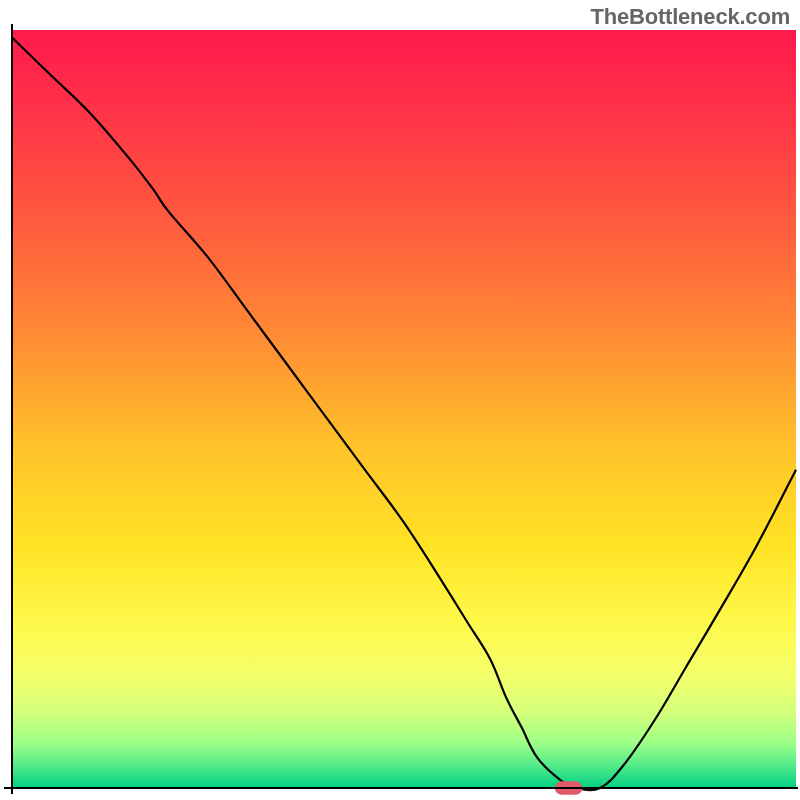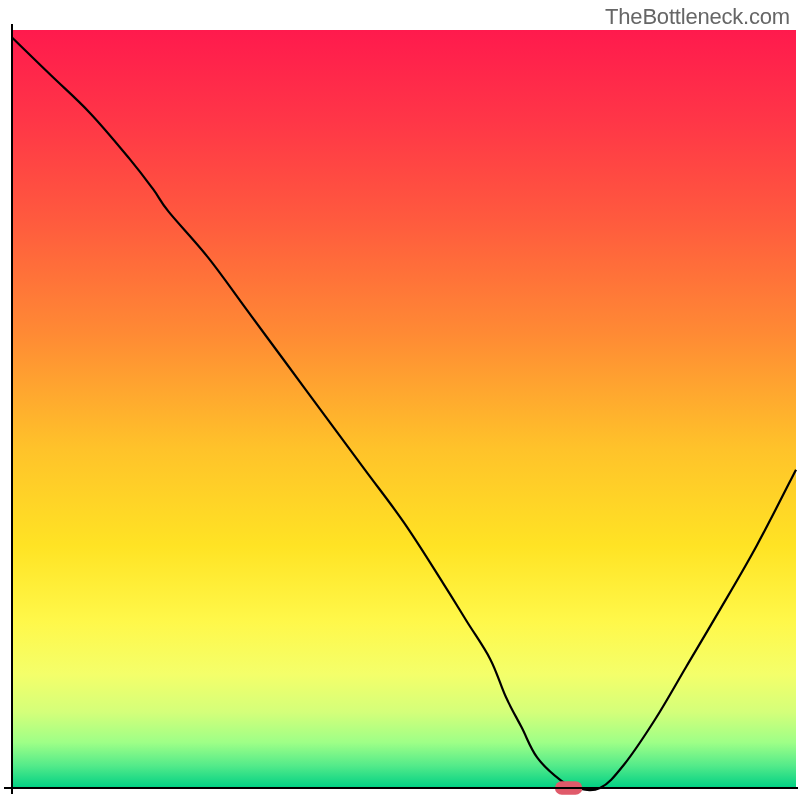--- a/index.html
+++ b/index.html
@@ -17,21 +17,21 @@
     height: 800px;
   }
   svg {
     display: block;
   }
   .watermark {
     position: absolute;
     top: 4px;
     right: 10px;
     font-size: 22px;
-    font-weight: normal;
+    font-weight: bold;
     color: #666666;
     font-family: Arial, Helvetica, sans-serif;
     letter-spacing: -0.2px;
   }
 </style>
 </head>
 <body>
 
 <div class="container">
   <svg id="chart-svg" width="800" height="800" viewBox="0 0 800 800">

